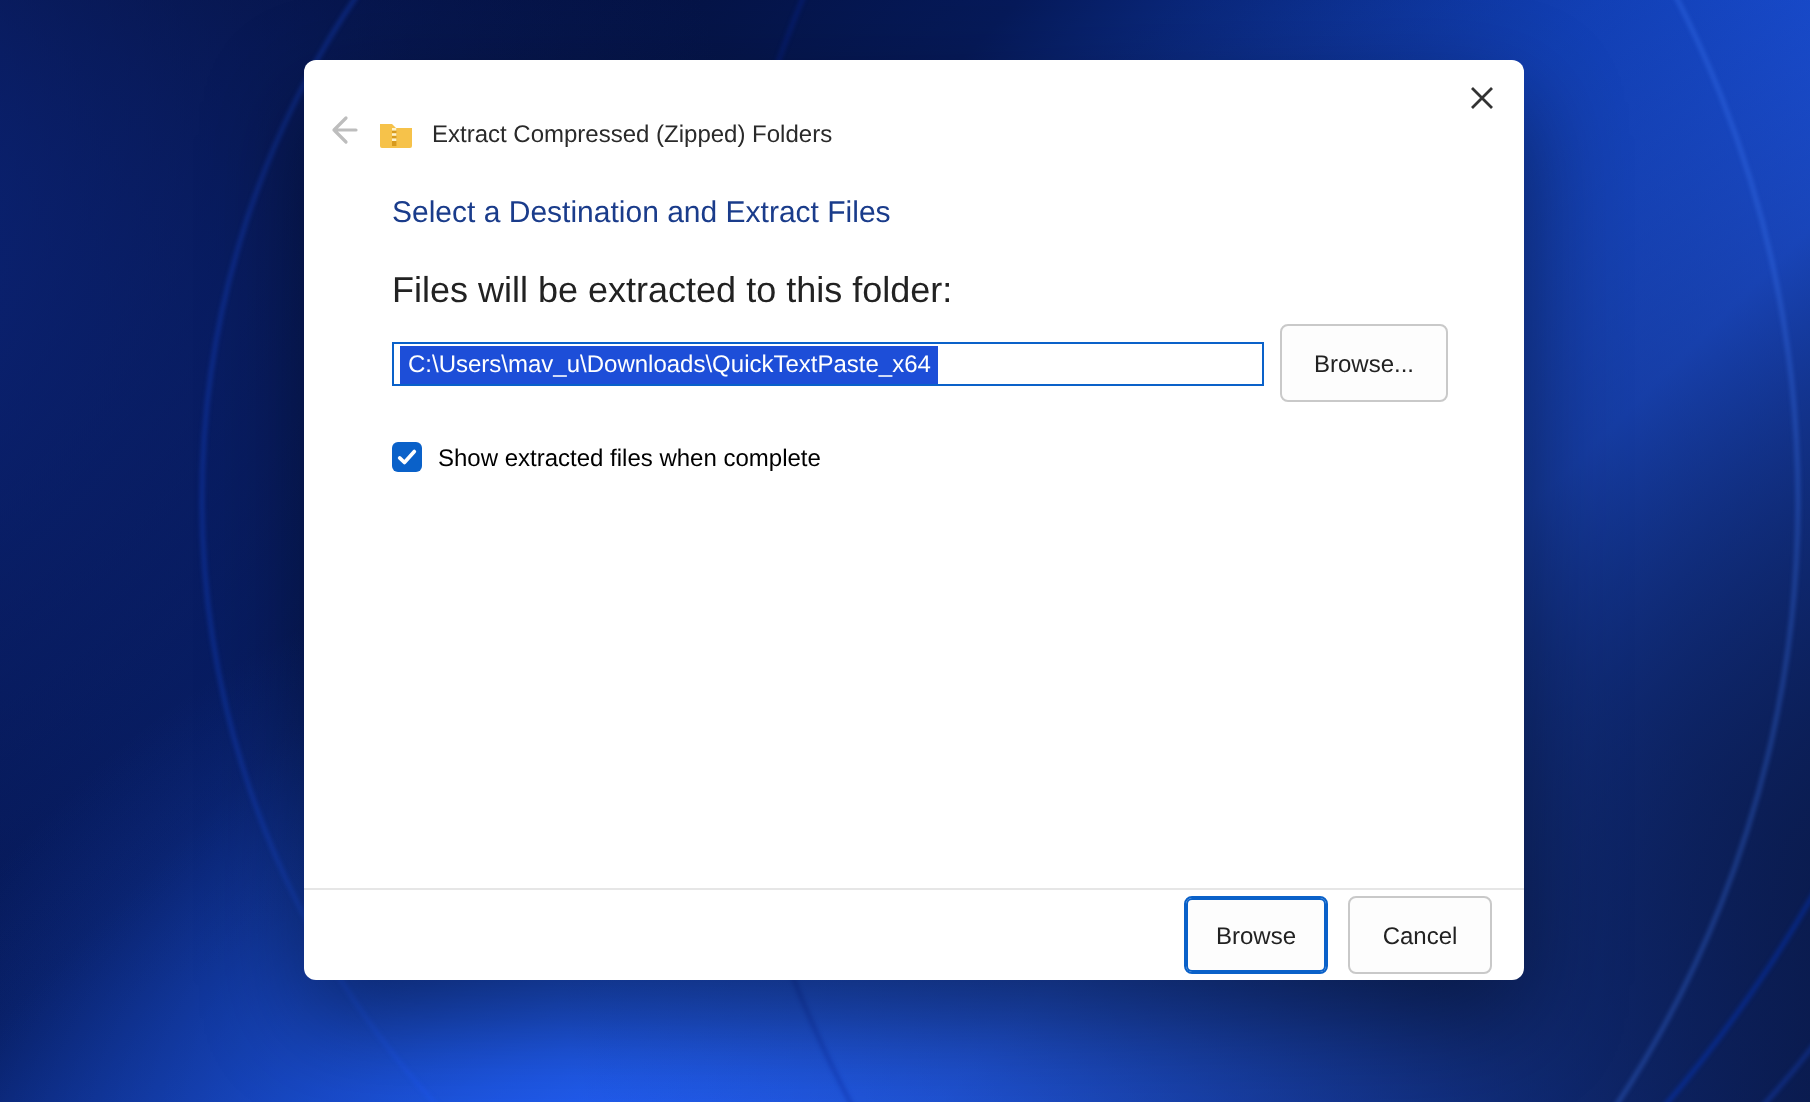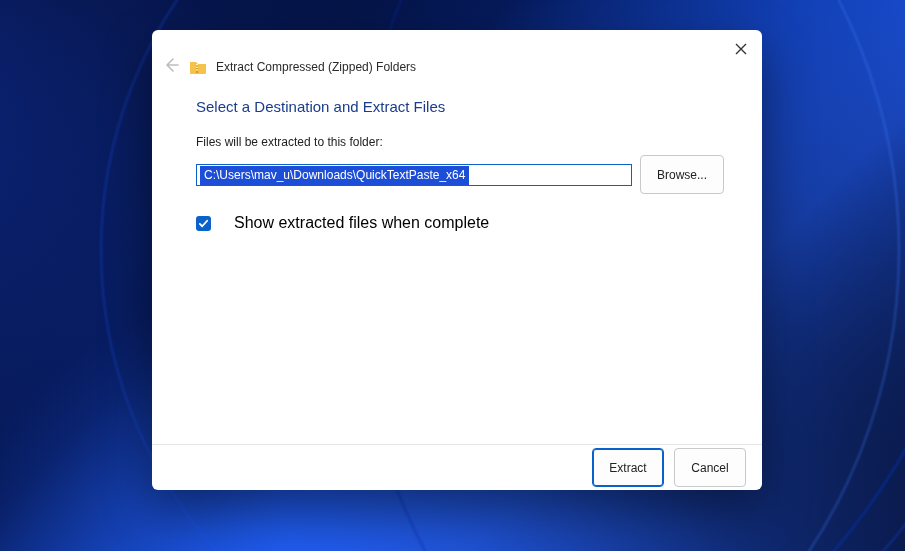--- a/index.html
+++ b/index.html
@@ -47,34 +47,34 @@
   .title {
     font-size: 12px; color: #2a2a2a;
   }
   .inner {
     padding: 24px 14px 12px 44px;
     flex: 1;
   }
   .heading {
     color: #1a3c8b; font-size: 15px; font-weight: 400; margin-bottom: 20px;
   }
-  .label-small { font-size: 12px; color: #222; margin-bottom: 6px; display: block; }
+  .label-small { font-size: 18px; color: #222; margin-bottom: 6px; display: block; }
   .path-row { display: flex; gap: 8px; align-items: center; margin-bottom: 20px; }
   .path-text {
     display: inline-block; background: #1d4ed8; color: #fff;
     padding: 1px 4px 2px 4px; font-size: 12px; line-height: 16px;
     margin: 1px 0 0 3px;
   }
   .path-wrap { width: 436px; height: 22px; border: 1px solid #0a61c9; display:flex; align-items:flex-start; }
   .btn {
     height: 39px; min-width: 70px; padding: 0 12px;
     background: #fdfdfd; border: 1px solid #c9c9c9; border-radius: 4px;
     font-size: 12px; color: #222; cursor: pointer;
   }
-  .check-row { display: flex; align-items: center; gap: 23px; font-size: 16px; }
+  .check-row { display: flex; align-items: center; gap: 8px; font-size: 12px; }
   .chk {
     width: 15px; height: 15px; border-radius: 3px; background: #0a61c9;
     display:flex; align-items:center; justify-content:center; color:#fff;
   }
   .footer {
     height: 46px; border-top: 1px solid #e6e6e6;
     display: flex; justify-content: flex-end; align-items: center; gap: 10px;
     padding: 0 16px;
   }
   .btn-primary { border: 1px solid #0a61c9; box-shadow: inset 0 0 0 1px #0a61c9; }
@@ -130,18 +130,18 @@
         <div class="chk">
           <svg width="11" height="11" viewBox="0 0 12 12">
               <path d="M2 6.5 L4.6 9 L10 3" stroke="#fff" stroke-width="2" fill="none" stroke-linecap="round" stroke-linejoin="round"></path>
             </svg>
         </div>
         <span>Show extracted files when complete</span>
       </div>
     </div>
 
     <div class="footer">
-      <button class="btn btn-primary" style="width:72px">Extract</button>
+      <button class="btn btn-primary" style="width:72px">Browse</button>
       <button class="btn" style="width:72px">Cancel</button>
     </div>
 
   </div>
 </div>
 
 </body></html>

